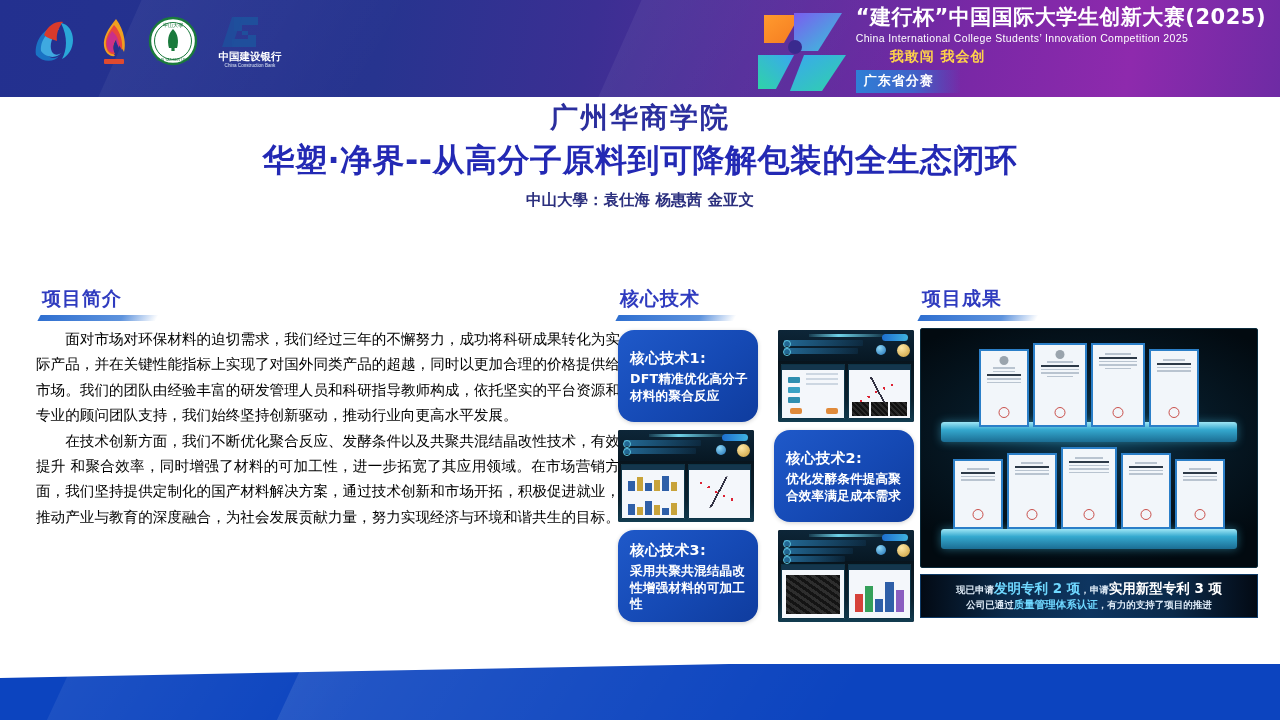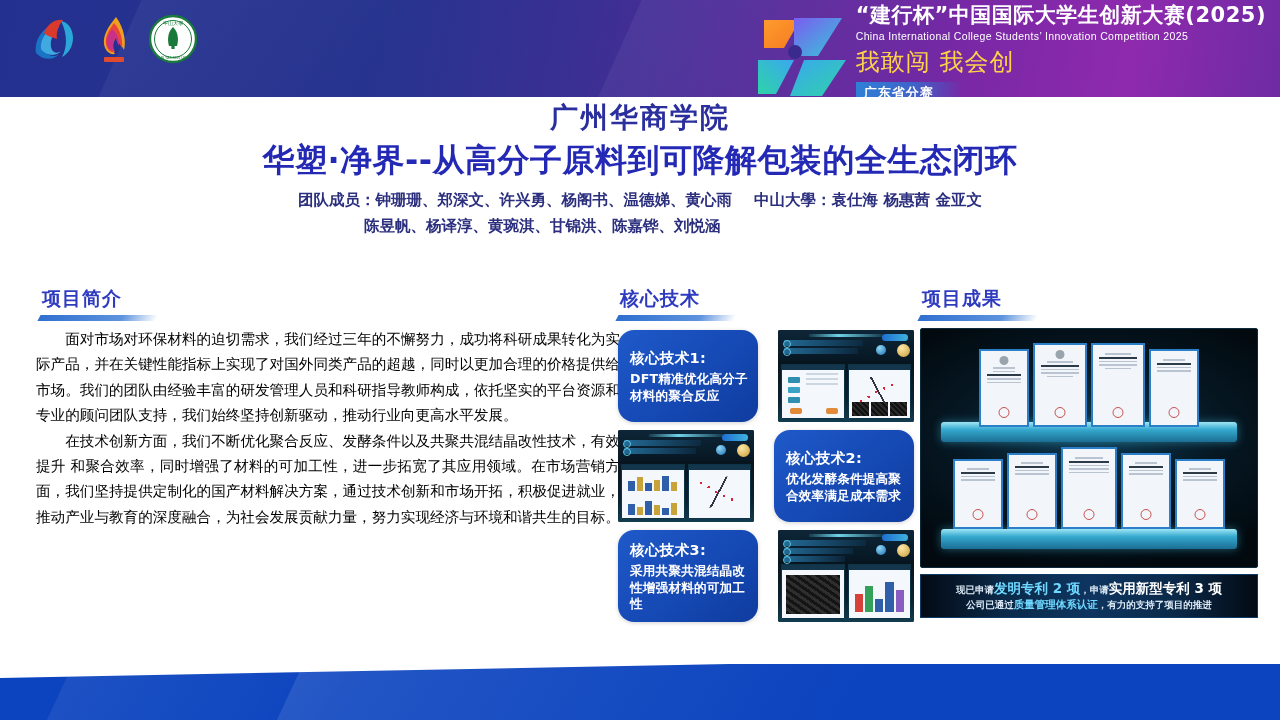--- a/index.html
+++ b/index.html
@@ -58,23 +58,24 @@
     letter-spacing: 0.5px; line-height: 1.18;
     white-space: nowrap;
     font-family: "DejaVu Sans", "Liberation Sans", sans-serif;
   }
   .comp-en {
     font-size: 10.5px; color: #ffffff; letter-spacing: 0.35px;
     margin-top: 2px; white-space: nowrap;
     font-family: "Liberation Sans", sans-serif;
   }
   .comp-slogan {
-    font-size: 24px; font-weight: normal; color: #ffd24a;
+    font-size: 14px; font-weight: bold; color: #ffd24a;
     letter-spacing: 1px; margin-top: 4px; white-space: nowrap;
     font-family: "DejaVu Sans", "Liberation Sans", sans-serif;
+    margin-left: 34px;
   }
   .comp-region {
     margin-top: 4px;
     background: linear-gradient(90deg, #2f7fd6 0%, #3f63c8 55%, rgba(63,99,200,0.05) 100%);
     color: #ffffff; font-size: 13px; font-weight: bold;
     padding: 2px 26px 3px 8px; letter-spacing: 1px;
     white-space: nowrap;
     font-family: "DejaVu Sans", "Liberation Sans", sans-serif;
   }
 
@@ -352,20 +353,28 @@
         </svg>
       </div>
       <div class="logo">
         <svg width="50" height="50" viewBox="0 0 50 50">
           <circle cx="25" cy="25" r="23" fill="#ffffff" stroke="#1a7a3c" stroke-width="2.4"></circle>
           <circle cx="25" cy="25" r="18.5" fill="none" stroke="#1a7a3c" stroke-width="1"></circle>
           <path d="M25 13 C20 18 19 25 21 32 L29 32 C31 25 30 18 25 13Z" fill="#1a7a3c"></path>
           <rect x="23.4" y="17" width="3.2" height="18" fill="#1a7a3c"></rect>
           <text x="25" y="10.5" font-size="5.2" fill="#1a7a3c" text-anchor="middle" font-family="DejaVu Sans">中山大學</text>
           <text x="25" y="45" font-size="3.6" fill="#1a7a3c" text-anchor="middle" font-family="Liberation Sans">SUN YAT-SEN UNIV</text>
+        </svg>
+      </div>
+      <div class="logo">
+        <svg width="76" height="56" viewBox="0 0 76 56">
+          <path d="M22 4 L46 4 L46 12 L30 12 L30 22 L44 22 L44 34 L20 34 L20 26 L36 26 L36 18 L22 18 Z" fill="#1f4f9c"></path>
+          <path d="M20 4 L30 4 L20 34 L10 34 Z" fill="#1f4f9c" opacity="0.85"></path>
+          <text x="38" y="47" font-size="10.5" font-weight="bold" fill="#ffffff" text-anchor="middle" font-family="DejaVu Sans">中国建设银行</text>
+          <text x="38" y="54" font-size="4.6" fill="#dde6f5" text-anchor="middle" font-family="Liberation Sans">China Construction Bank</text>
         </svg>
       </div>
     </div>
 
     <div class="comp-block">
       <div class="comp-mark">
         <svg width="106" height="92" viewBox="0 0 106 92">
           <defs>
             <linearGradient id="gA" x1="0" y1="0" x2="1" y2="1">
               <stop offset="0%" stop-color="#ff9a2e"></stop>
@@ -397,26 +406,20 @@
         <div class="comp-slogan">我敢闯 我会创</div>
         <div class="comp-region">广东省分赛</div>
       </div>
     </div>
   </div>
 
   <div class="title-zone">
     <div class="school">广州华商学院</div>
     <div class="proj-title">华塑·净界--从高分子原料到可降解包装的全生态闭环</div>
     <div class="people">
-      <div class="members">
-        <div>
-          <span>团队成员：</span><span>钟珊珊、郑深文、许兴勇、杨阁书、温德娣、黄心雨</span>
-        </div>
-        <div class="ln2">陈昱帆、杨译淳、黄琬淇、甘锦洪、陈嘉铧、刘悦涵</div>
-      </div>
       <div class="advisors">
         <span>中山大學：</span><span>袁仕海 杨惠茜 金亚文</span>
       </div>
     </div>
   </div>
 
   <div class="sec-head" id="head-core">
     <span>核心技术</span>
     <span class="bar"></span>
   </div>

